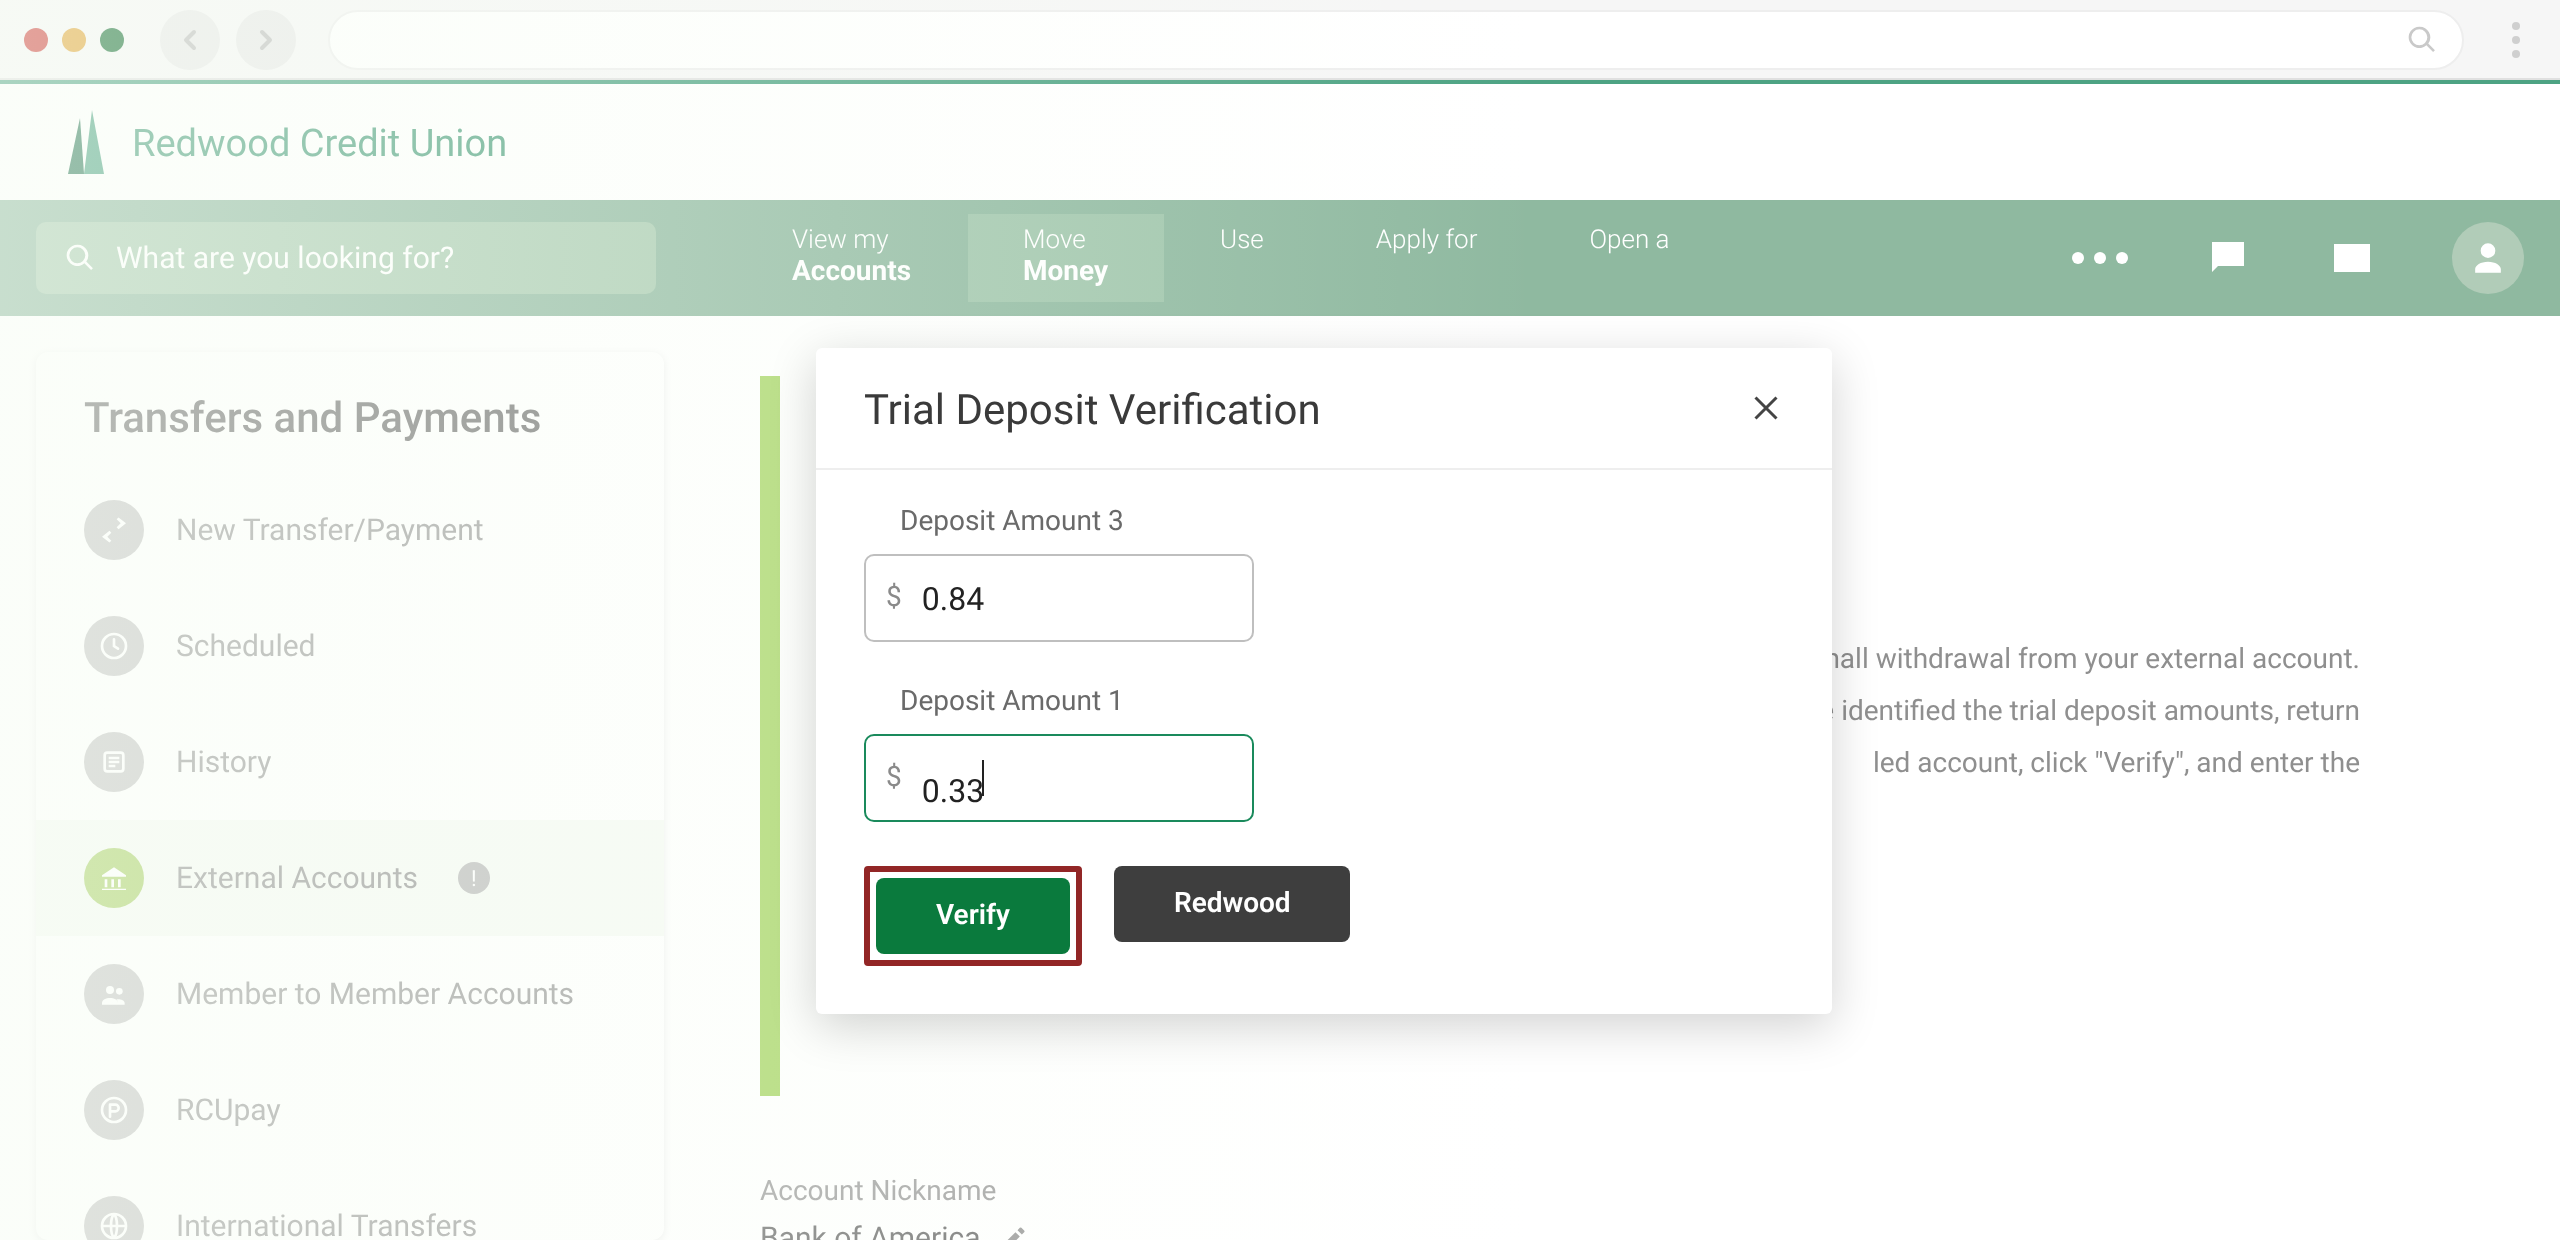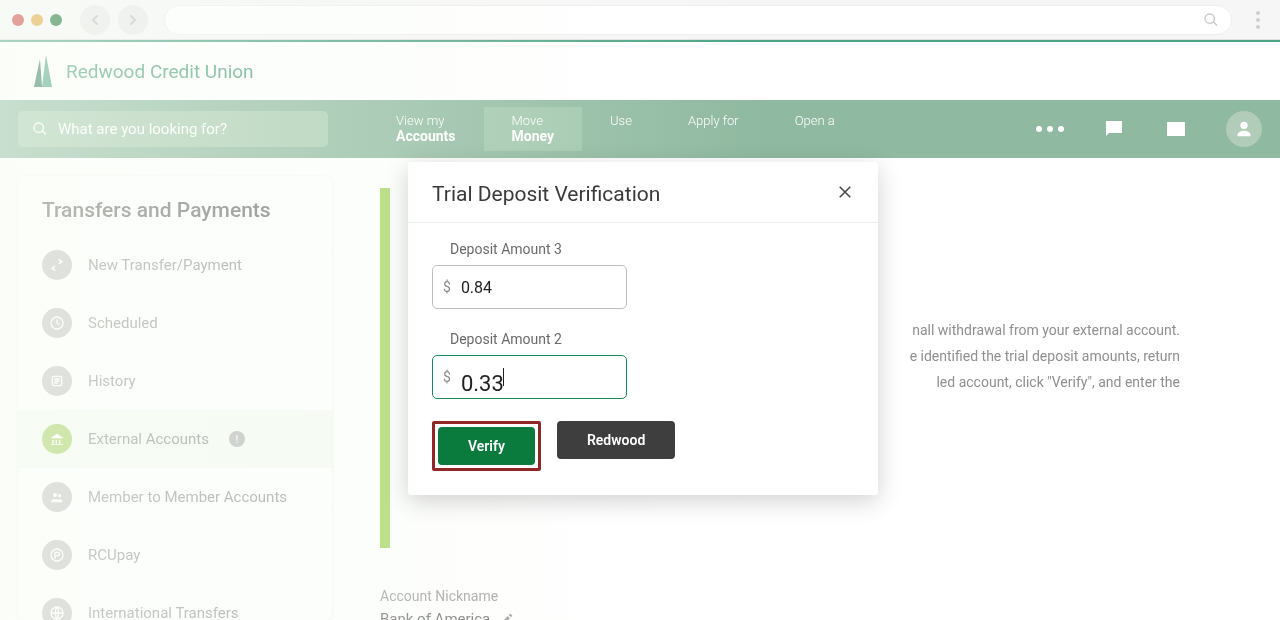--- a/index.html
+++ b/index.html
@@ -62,21 +62,21 @@
   .info-block { margin-top: 40px; }
   .nick-label { color: #a0a0a0; font-size: 14px; margin-bottom: 6px; }
   .nick-value { color: #707070; font-size: 15px; display: flex; align-items: center; gap: 10px; }
   .nick-value svg { width: 14px; height: 14px; fill: #9a9a9a; }
 
   
   .page-fade { position: absolute; inset: 0; background: linear-gradient(90deg, rgba(247,253,244,0.55) 0%, rgba(255,255,255,0.0) 60%); pointer-events: none; }
 
   
   .modal-backdrop { position: absolute; left: 0; right: 0; top: 40px; bottom: 0; }
-  .modal { position: absolute; left: 408px; top: 122px; width: 470px; background: #fff; border-radius: 3px; box-shadow: 0 6px 24px rgba(0,0,0,0.18); }
+  .modal { position: absolute; left: 408px; top: 134px; width: 508px; background: #fff; border-radius: 3px; box-shadow: 0 6px 24px rgba(0,0,0,0.18); }
   .modal-header { display: flex; align-items: center; justify-content: space-between; padding: 20px 24px 16px 24px; border-bottom: 1px solid #eee; }
   .modal-title { font-size: 21px; color: #3a3a3a; font-weight: 400; }
   .modal-close svg { width: 18px; height: 18px; stroke: #444; stroke-width: 2; }
   .modal-body { padding: 18px 24px 24px 24px; }
   .field { margin-bottom: 22px; }
   .field-label { font-size: 14px; color: #6a6a6a; margin-bottom: 8px; padding-left: 18px; }
   .input-row { display: flex; align-items: center; width: 195px; height: 44px; border: 1px solid #bfbfbf; border-radius: 5px; padding: 0 10px; gap: 10px; }
   .input-row.focused { border-color: #1a8a5c; }
   .input-row .dollar { color: #8a8a8a; font-size: 14px; }
   .input-row input { border: none; outline: none; font-size: 16px; color: #222; width: 100%; background: transparent; }
@@ -284,25 +284,25 @@
     </div>
     <div class="modal-body">
       <div class="field">
         <div class="field-label">Deposit Amount 3</div>
         <div class="input-row">
           <span class="dollar">$</span>
           <input type="text" value="0.84" style="">
         </div>
       </div>
       <div class="field">
-        <div class="field-label">Deposit Amount 2</div>
+        <div class="field-label">Deposit Amount 1</div>
         <div class="input-row focused">
           <span class="dollar">$</span>
           <div style="display:flex;align-items:center;">
-            <span style="font-size:22px;color:#222;margin-top:13px;">0.33</span>
+            <span style="font-size:16px;color:#222;margin-top:13px;">0.33</span>
             <span class="caret"></span>
           </div>
         </div>
       </div>
       <div class="button-row">
         <div class="highlight-box">
           <button class="btn btn-primary">Verify</button>
         </div>
         <button class="btn btn-secondary">Redwood</button>
       </div>

